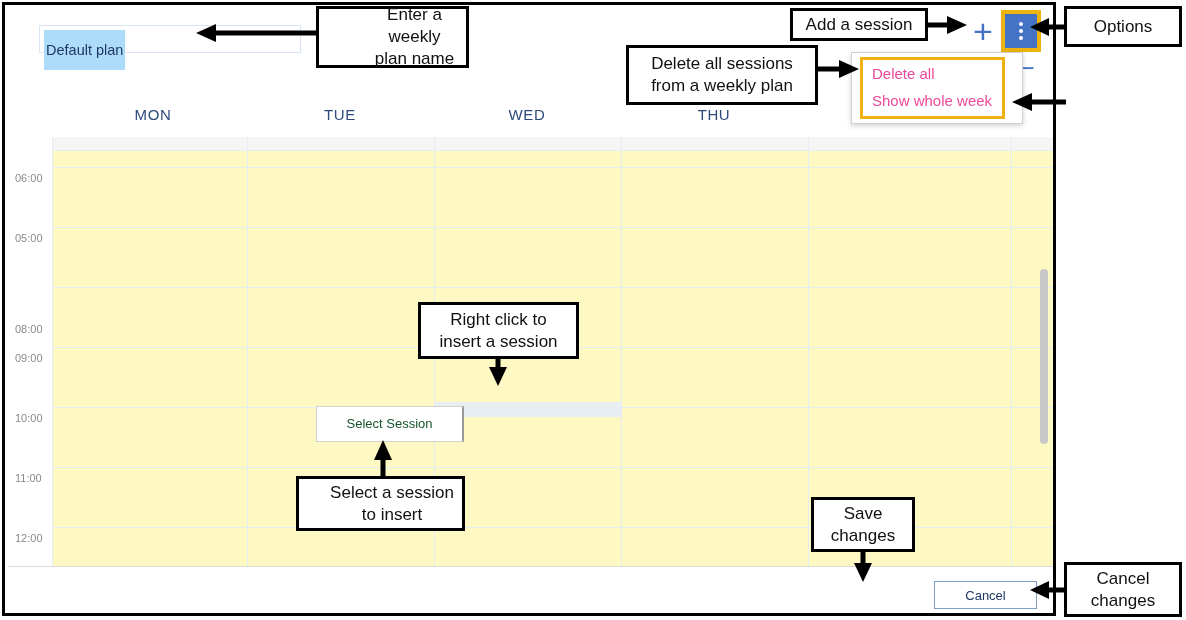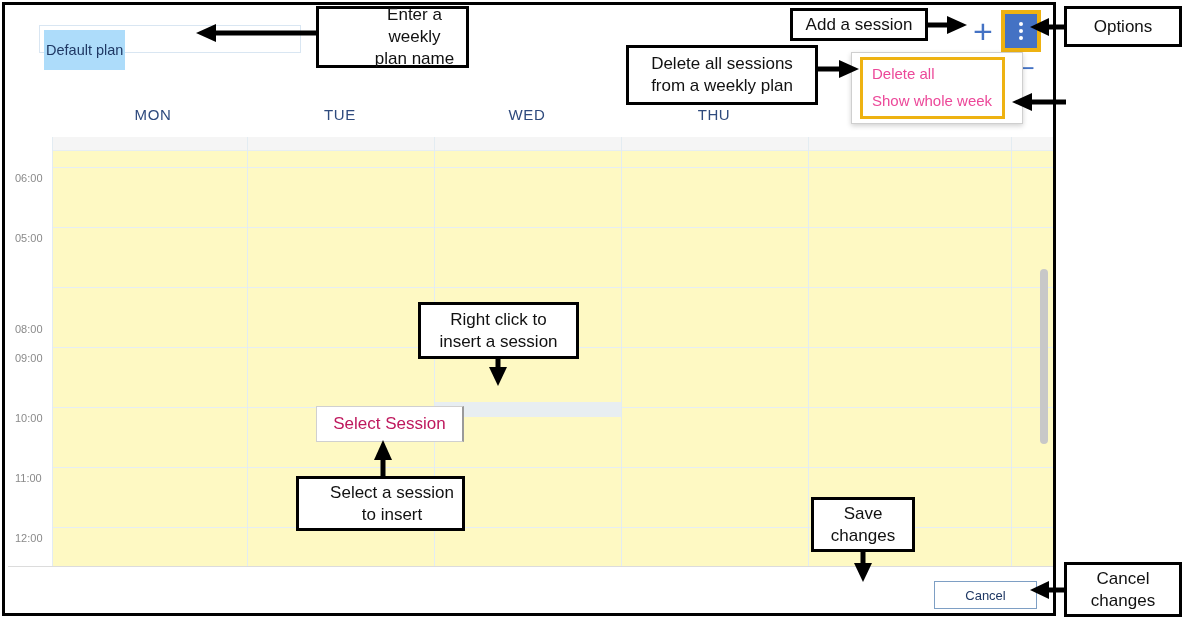--- a/index.html
+++ b/index.html
@@ -189,22 +189,22 @@
 
   
   .select-session{
     position:absolute;
     left:311px; top:401px;
     width:148px; height:36px;
     background:#ffffff;
     border:1px solid #d0d0d0;
     border-right:2px solid #9a9a9a;
     box-sizing:border-box;
-    font-size:17px;
-    color:#be185d;
+    font-size:13px;
+    color:#14532d;
     text-align:center;
     line-height:34px;
     cursor:pointer;
     z-index:20;
   }
 
   
   .scrollbar-track{
     position:absolute;
     left:1034px; top:124px;

